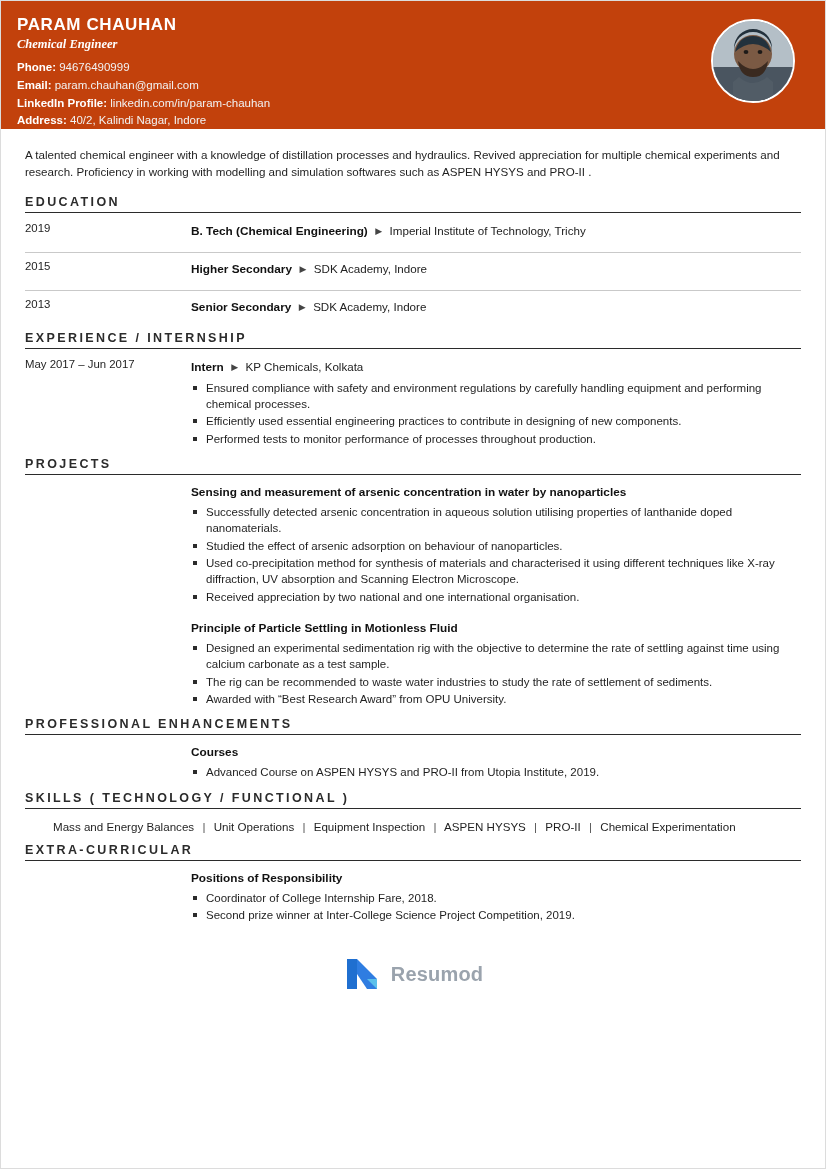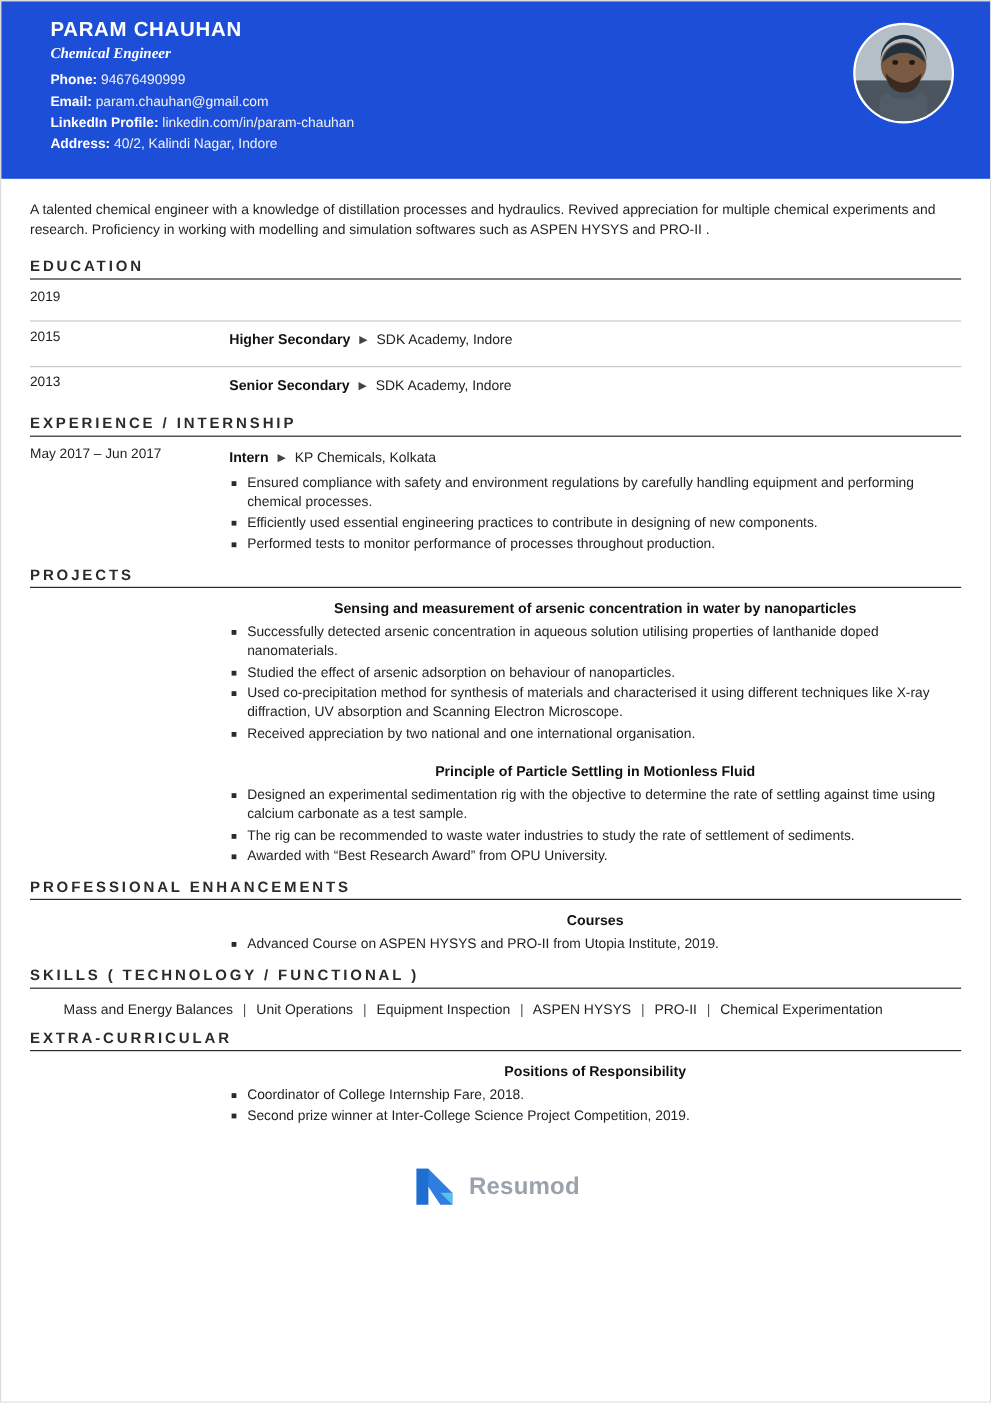--- a/index.html
+++ b/index.html
@@ -18,24 +18,24 @@
     width: 826px;
     min-height: 1169px;
     background: #fff;
     border: 1px solid #dcdcdc;
     position: relative;
     overflow: hidden;
   }
 
   
   .header {
-    background: #1d4ed8;
+    background: #c2410c;
     color: #ffffff;
-    padding: 14px 24px 14px 41px;
-    height: 148px;
+    padding: 14px 24px 14px 16px;
+    height: 128px;
     position: relative;
   }
   .hdr-name {
     font-size: 17px;
     font-weight: bold;
     letter-spacing: 0.6px;
     margin: 0 0 2px 0;
     color: #ffffff;
   }
   .hdr-title {
@@ -143,21 +143,20 @@
     width: 4px;
     height: 4px;
     background: #2b2b2b;
   }
 
   .sub-head {
     font-weight: bold;
     font-size: 11.8px;
     color: #111;
     margin: 2px 0 0 0;
-    text-align: center;
   }
   .block-gap { height: 12px; }
 
   .skills-line {
     font-size: 11.6px;
     color: #1f1f1f;
     padding: 3px 0 2px 28px;
   }
   .skills-line .sep { color: #555; padding: 0 5px; }
 
@@ -219,20 +218,25 @@
 
   <div class="body">
 
     <p class="summary">A talented chemical engineer with a knowledge of distillation processes and hydraulics. Revived appreciation for multiple chemical experiments and research. Proficiency in working with modelling and simulation softwares such as ASPEN HYSYS and PRO-II .</p>
 
     <div class="section-title">EDUCATION</div>
     <hr class="rule">
 
     <div class="row edu-row">
       <div class="left">2019</div>
+      <div class="right">
+        <span class="bold">B. Tech (Chemical Engineering)</span>
+        <span class="arrow">▶</span>
+        <span class="normal">Imperial Institute of Technology, Trichy</span>
+      </div>
     </div>
     <hr class="rule-thin">
 
     <div class="row edu-row">
       <div class="left">2015</div>
       <div class="right">
         <span class="bold">Higher Secondary</span>
         <span class="arrow">▶</span>
         <span class="normal">SDK Academy, Indore</span>
       </div>

